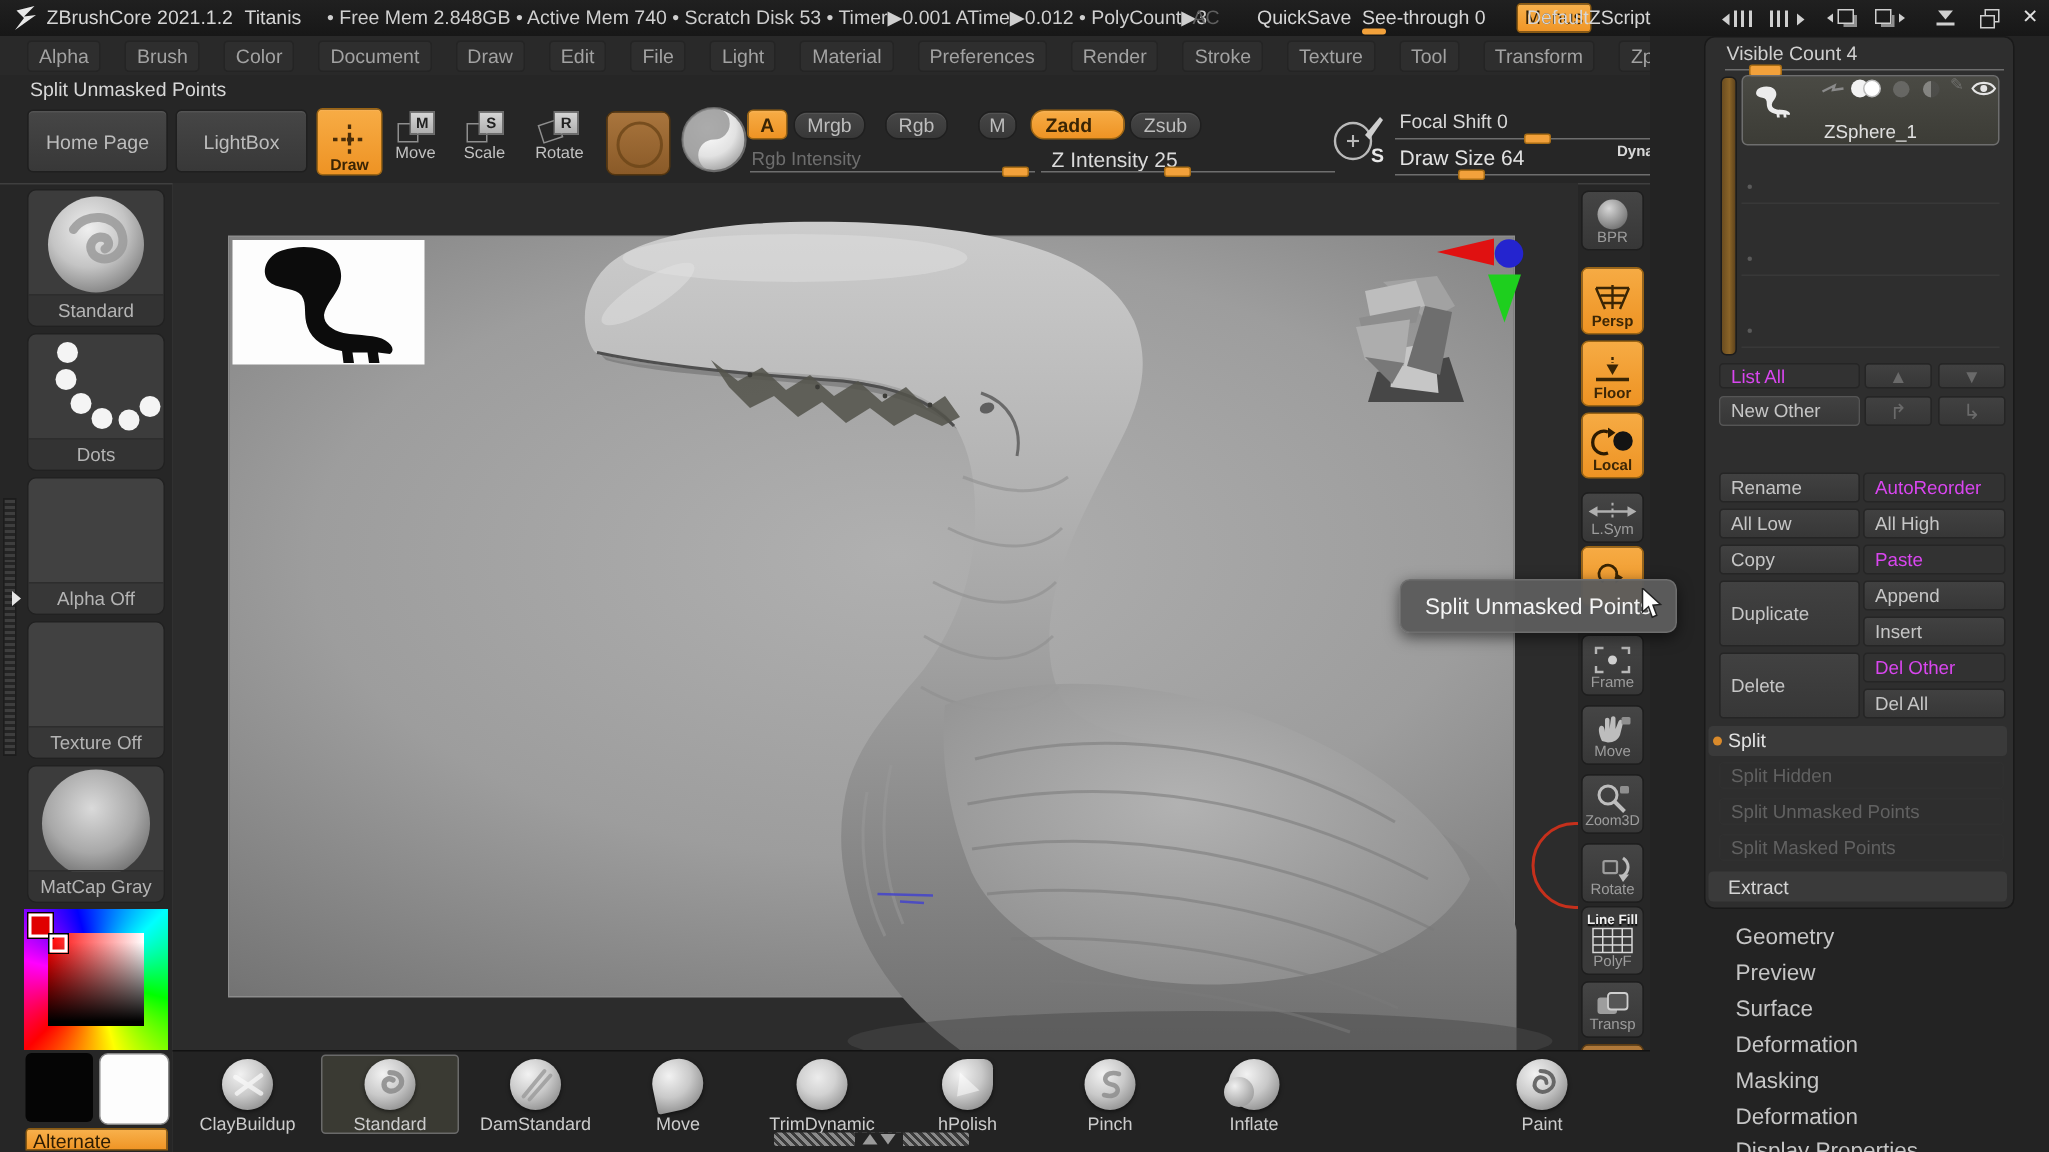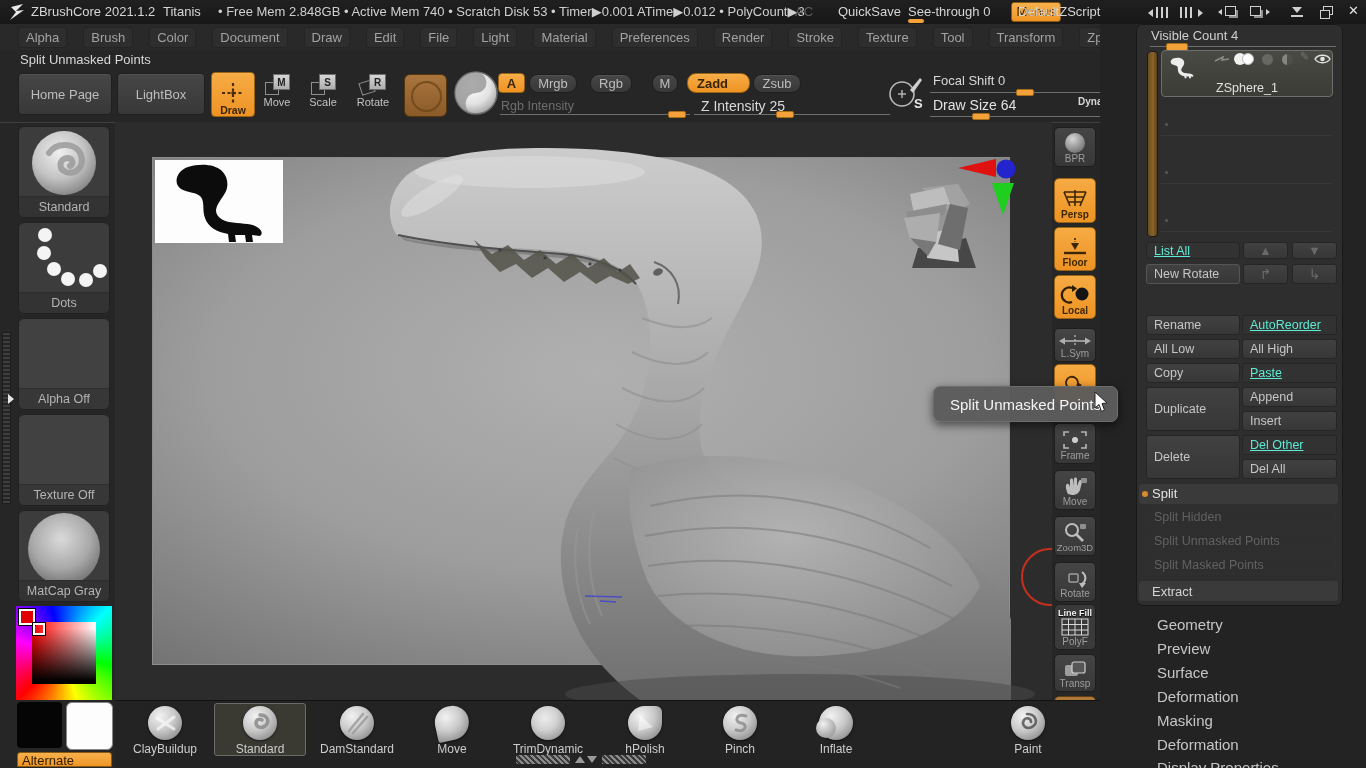--- a/index.html
+++ b/index.html
@@ -36,21 +36,21 @@
       display:flex;flex-direction:column;align-items:center;justify-content:flex-end;
       background:linear-gradient(#454545,#373737);border:1px solid #1e1e1e;color:#9d9d9d;
       font-size:10px;padding-bottom:2px;}
   .rs.on{background:linear-gradient(#f6ab44,#ee9323);color:#3d2706;border-color:#9a6414;font-weight:bold;}
   .rs.ghost{background:linear-gradient(#b0793a,#91602a);color:#6e4a1c;border-color:#5f3e14;font-weight:bold;}
   
   .panel{left:1136px;top:24px;width:205px;height:580px;background:#2e2e2e;border:1px solid #191919;
          border-radius:7px;}
   .sb{position:absolute;background:linear-gradient(#414141,#373737);border:1px solid #252525;border-radius:3px;
       color:#c6c6c6;font-size:12.5px;display:flex;align-items:center;padding-left:7px;box-sizing:border-box;white-space:nowrap;}
-  .sb.dimtxt{color:#5eead4;background:#323232;text-decoration:underline;}
+  .sb.dimtxt{color:#d946ef;background:#323232;}
   .splitrow{position:absolute;left:1146px;width:190px;height:18px;border:1px solid #303030;border-radius:3px;
             color:#616161;font-size:12.5px;display:flex;align-items:center;padding-left:7px;box-sizing:border-box;white-space:nowrap;}
   .section{position:absolute;left:1157px;font-size:15px;color:#c6c6c6;white-space:nowrap;}
   
   .tray-item{position:absolute;top:703px;width:92px;text-align:center;}
   .tray-item .tlbl{font-size:12px;color:#cccccc;margin-top:2px;white-space:nowrap;}
   .sphere{width:34px;height:34px;margin:3px auto 0;border-radius:50%;position:relative;
           background:radial-gradient(circle at 36% 30%,#f2f2f2,#c9c9c9 45%,#929292 80%,#6d6d6d);
           box-shadow:0 1px 3px rgba(0,0,0,.55);}
   .sphere svg{position:absolute;left:0;top:0;}
@@ -519,21 +519,21 @@
   <div class="abs" style="left:1161px;top:135px;width:172px;height:1px;background:#383838;"></div>
   <div class="abs" style="left:1161px;top:183px;width:172px;height:1px;background:#383838;"></div>
   <div class="abs" style="left:1161px;top:231px;width:172px;height:1px;background:#383838;"></div>
   <div class="abs" style="left:1165px;top:123px;width:3px;height:3px;border-radius:50%;background:#5a5a5a;"></div>
   <div class="abs" style="left:1165px;top:171px;width:3px;height:3px;border-radius:50%;background:#5a5a5a;"></div>
   <div class="abs" style="left:1165px;top:219px;width:3px;height:3px;border-radius:50%;background:#5a5a5a;"></div>
 
   <div class="sb dimtxt" style="left:1146px;top:242px;width:94px;height:17px;">List All</div>
   <div class="sb" style="left:1243px;top:242px;width:45px;height:17px;justify-content:center;padding-left:0;color:#6a6a6a;">▲</div>
   <div class="sb" style="left:1292px;top:242px;width:45px;height:17px;justify-content:center;padding-left:0;color:#6a6a6a;">▼</div>
-  <div class="sb" style="left:1146px;top:264px;width:94px;height:20px;border-color:#555;">New Rotate</div>
+  <div class="sb" style="left:1146px;top:264px;width:94px;height:20px;border-color:#555;">New Other</div>
   <div class="sb" style="left:1243px;top:264px;width:45px;height:20px;justify-content:center;padding-left:0;color:#6a6a6a;font-size:14px;">↱</div>
   <div class="sb" style="left:1292px;top:264px;width:45px;height:20px;justify-content:center;padding-left:0;color:#6a6a6a;font-size:14px;">↳</div>
 
   <div class="sb" style="left:1146px;top:315px;width:94px;height:20px;">Rename</div>
   <div class="sb dimtxt" style="left:1242px;top:315px;width:95px;height:20px;">AutoReorder</div>
   <div class="sb" style="left:1146px;top:339px;width:94px;height:20px;">All Low</div>
   <div class="sb" style="left:1242px;top:339px;width:95px;height:20px;">All High</div>
   <div class="sb" style="left:1146px;top:363px;width:94px;height:20px;">Copy</div>
   <div class="sb dimtxt" style="left:1242px;top:363px;width:95px;height:20px;">Paste</div>
   <div class="sb" style="left:1146px;top:387px;width:94px;height:44px;">Duplicate</div>

